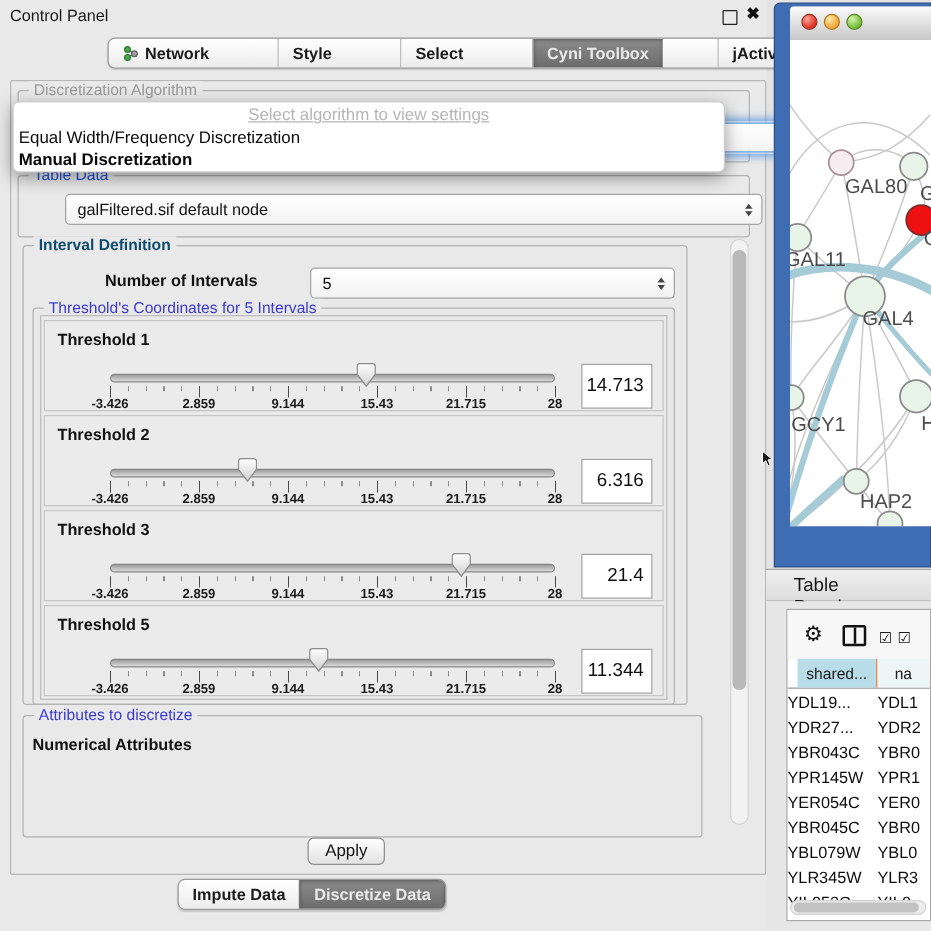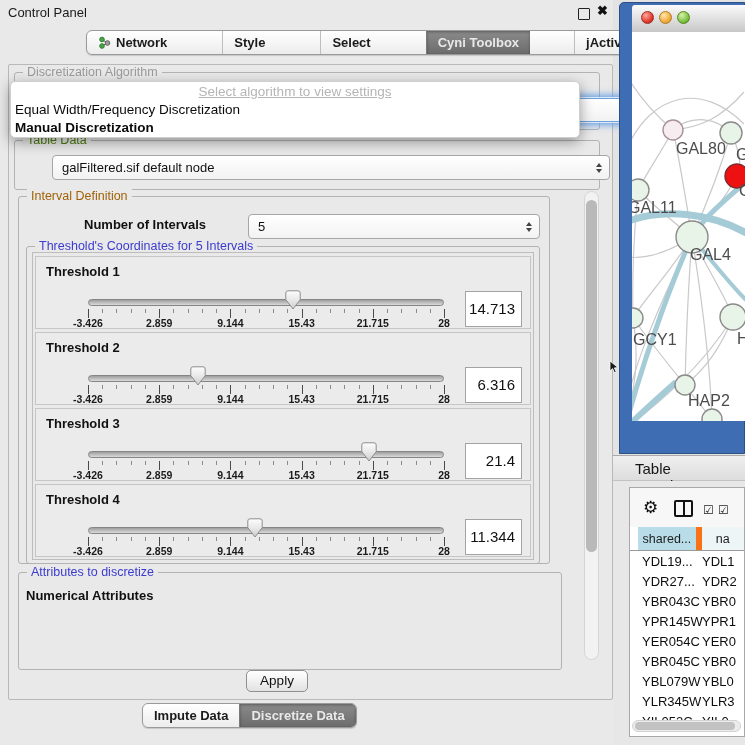--- a/index.html
+++ b/index.html
@@ -22,21 +22,21 @@
        display:flex;align-items:center;gap:5px;white-space:nowrap;}
   .tab:first-child{border-left:none;}
   .tab.selected{background:linear-gradient(#8b8b8b,#6c6c6c);color:#e9e9e9;border-left-color:#7a7a7a;
                 box-shadow:inset 0 1px 3px rgba(0,0,0,.35);}
 
   
   #content-frame{left:8px;top:64px;width:603px;height:634px;border:1px solid #b8b8b8;border-radius:2px;}
 
   .group{border:1px solid #b3b3b3;border-radius:3px;}
   .gtitle{position:absolute;top:-8px;left:8px;background:#e9e9e9;padding:0 4px;font-size:12.5px;white-space:nowrap;}
-  .t-gray{color:#9a9a9a;} .t-dark{color:#4d7c0f;} .t-green{color:#a16207;} .t-blue{color:#3b3bd0;}
+  .t-gray{color:#9a9a9a;} .t-dark{color:#1d4ed8;} .t-green{color:#0c4a6e;font-weight:bold;} .t-blue{color:#3b3bd0;}
 
   .combo{background:linear-gradient(#ffffff,#f2f2f2);border:1px solid #a6a6a6;border-radius:4px;
          font-size:13px;color:#111;box-sizing:border-box;padding:0 22px 0 9px;display:flex;align-items:center;margin-left:30px;}
   .stepper{position:absolute;right:7px;top:50%;transform:translateY(-50%);display:flex;flex-direction:column;gap:2px;}
   .stepper i{display:block;width:0;height:0;border-left:3.5px solid transparent;border-right:3.5px solid transparent;}
   .stepper .up{border-bottom:4.5px solid #444;}
   .stepper .dn{border-top:4.5px solid #444;}
   .combo.focusring{box-shadow:0 0 0 1px rgba(255,255,255,.7),0 0 7px 3px rgba(82,148,226,.85);border-color:#6aa3de;}
 
   
@@ -95,25 +95,25 @@
 
   #table-box{left:629px;top:487px;width:116px;height:250px;background:#fff;border:1px solid #a8a8a8;
              box-sizing:border-box;overflow:hidden;}
   #tp-toolbar{position:absolute;left:0;top:0;width:100%;height:39px;background:#f7f7f7;}
   #gear-icon{position:absolute;left:13px;top:9px;font-size:17px;color:#0d0d0d;}
   #split-icon{position:absolute;left:44px;top:12px;width:15px;height:13px;border:2px solid #111;border-radius:2px;}
   #split-icon i{position:absolute;left:50%;top:0;width:2px;height:100%;background:#111;transform:translateX(-50%);}
   .cbx-icon{position:absolute;top:15px;font-size:12px;color:#1c1c1c;letter-spacing:1px;}
   #tp-header{position:absolute;left:0;top:39px;width:140px;height:24px;border-bottom:1px solid #9a9a9a;box-sizing:border-box;
              display:flex;font-size:12.5px;color:#1c1c1c;}
-  #tp-header .c1{width:68px;background:#b9dde8;border-right:6px solid #f97316;display:flex;align-items:center;justify-content:center;box-sizing:border-box;margin-left:8px;}
+  #tp-header .c1{width:68px;background:#b9dde8;border-right:1px solid #f97316;display:flex;align-items:center;justify-content:center;box-sizing:border-box;margin-left:8px;}
   #tp-header .c2{width:72px;background:#eef5f7;display:flex;align-items:center;padding-left:14px;box-sizing:border-box;}
   #table-rows{position:absolute;left:0;top:63px;width:140px;}
   .trow{height:20px;display:flex;font-size:13px;color:#0d0d0d;align-items:center;}
-  .trow .c1{width:68px;padding-left:12px;box-sizing:border-box;}
+  .trow .c1{width:68px;box-sizing:border-box;}
   .trow .c2{padding-left:4px;}
   #tp-hsb{position:absolute;left:2px;top:232px;width:109px;height:12px;background:#ececec;border:1px solid #d2d2d2;border-radius:6px;box-sizing:border-box;}
   #tp-hsb .th{position:absolute;left:2px;top:1px;width:100px;height:8px;background:#c2c2c2;border-radius:4px;}
 
   #cursor{left:609px;top:360px;z-index:9;}
 </style>
 </head>
 <body>
 
 <svg width="0" height="0" style="position:absolute">
@@ -238,21 +238,21 @@
           <span class="alabel" style="left:194.4px">9.144</span>
           <span class="alabel" style="left:265.6px">15.43</span>
           <span class="alabel" style="left:336.8px">21.715</span>
           <span class="alabel" style="left:408px">28</span>
           <div class="thumb" style="left:333.2338827722268px"><svg width="16" height="20" viewBox="0 0 16 20">
               <path d="M3 0.8 h10 q2.2 0 2.2 2.2 v6.6 L8 19 L0.8 9.6 V3 q0 -2.2 2.2 -2.2 z" fill="url(#thumbgrad)" stroke="#8d8d8d"></path>
             </svg></div>
           <div class="vbox">21.4</div>
         </div>
         <div class="throw">
-          <div class="tlabel">Threshold 4</div>
+          <div class="tlabel">Threshold 5</div>
           <div class="track"></div>
           <div class="ruler"></div>
           <span class="alabel" style="left:52px">-3.426</span>
           <span class="alabel" style="left:123.2px">2.859</span>
           <span class="alabel" style="left:194.4px">9.144</span>
           <span class="alabel" style="left:265.6px">15.43</span>
           <span class="alabel" style="left:336.8px">21.715</span>
           <span class="alabel" style="left:408px">28</span>
           <div class="thumb" style="left:219.3175077960924px"><svg width="16" height="20" viewBox="0 0 16 20">
               <path d="M3 0.8 h10 q2.2 0 2.2 2.2 v6.6 L8 19 L0.8 9.6 V3 q0 -2.2 2.2 -2.2 z" fill="url(#thumbgrad)" stroke="#8d8d8d"></path>

